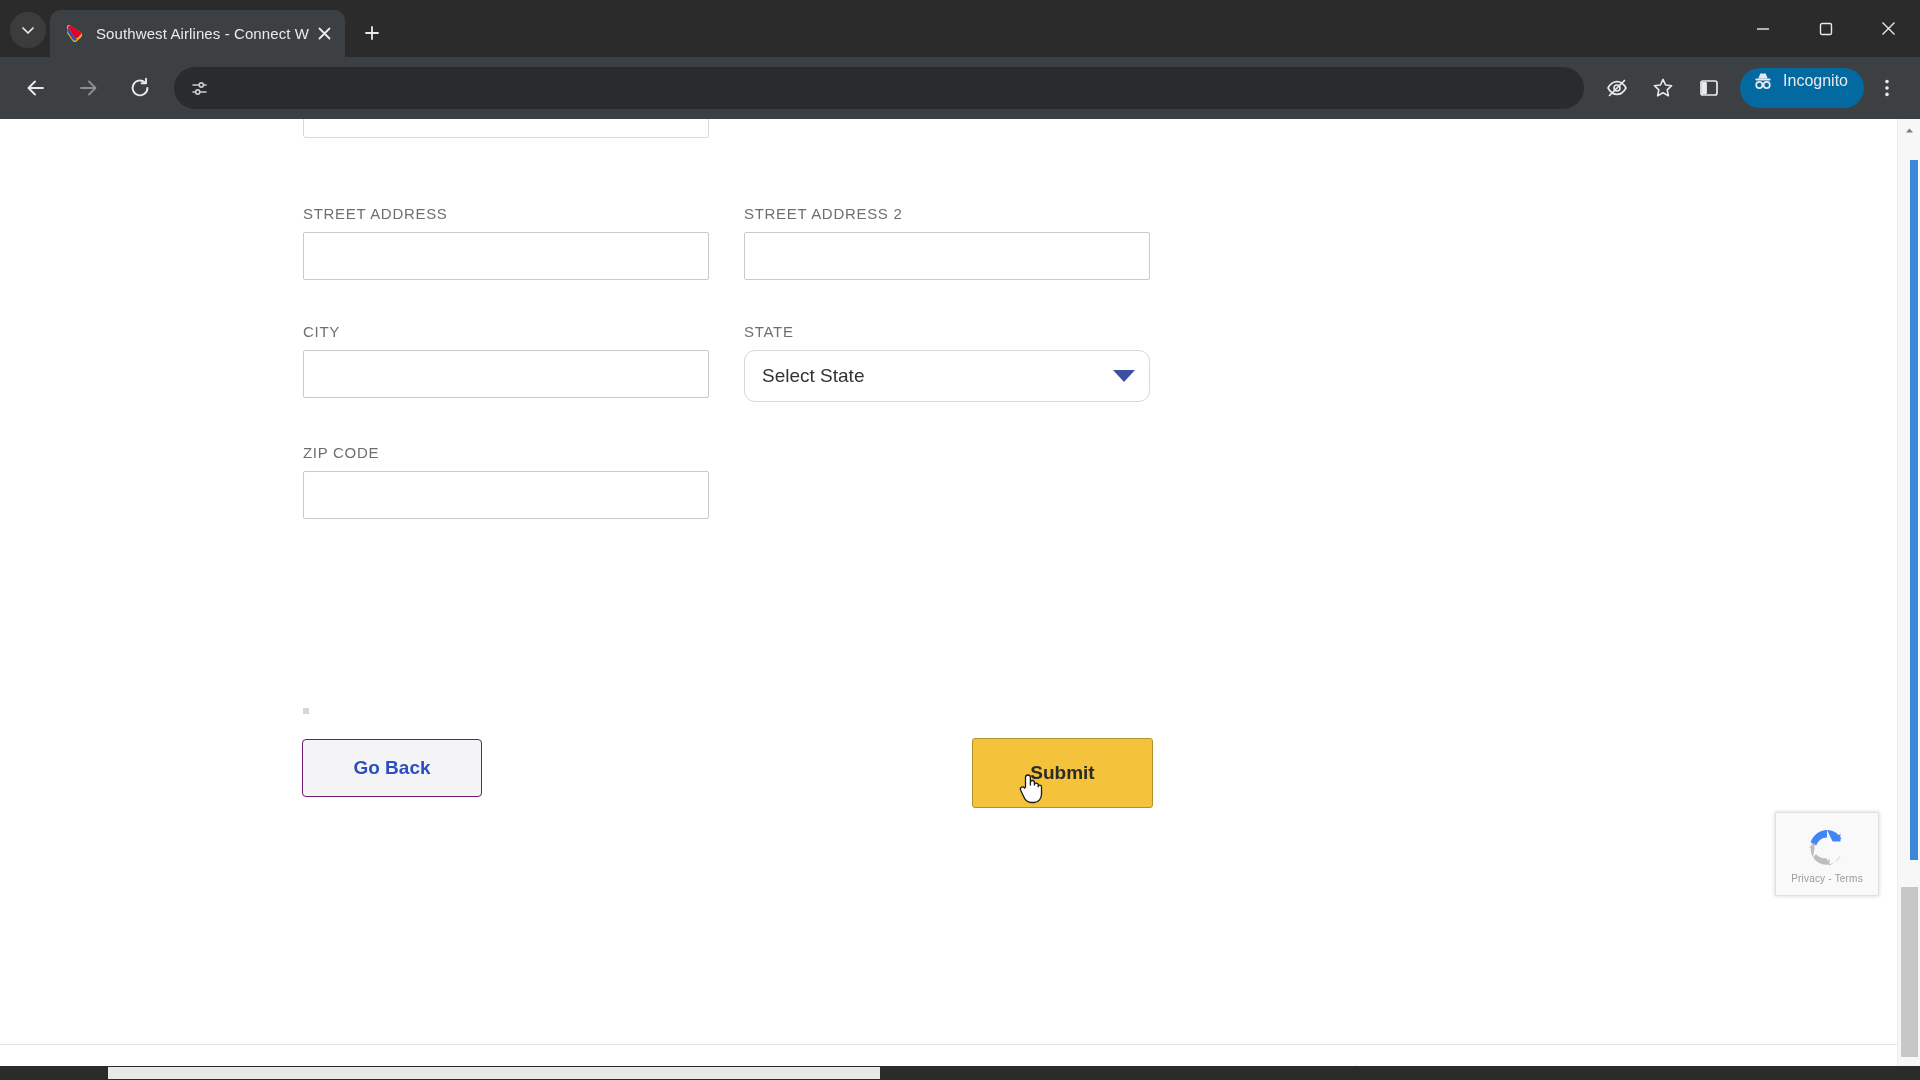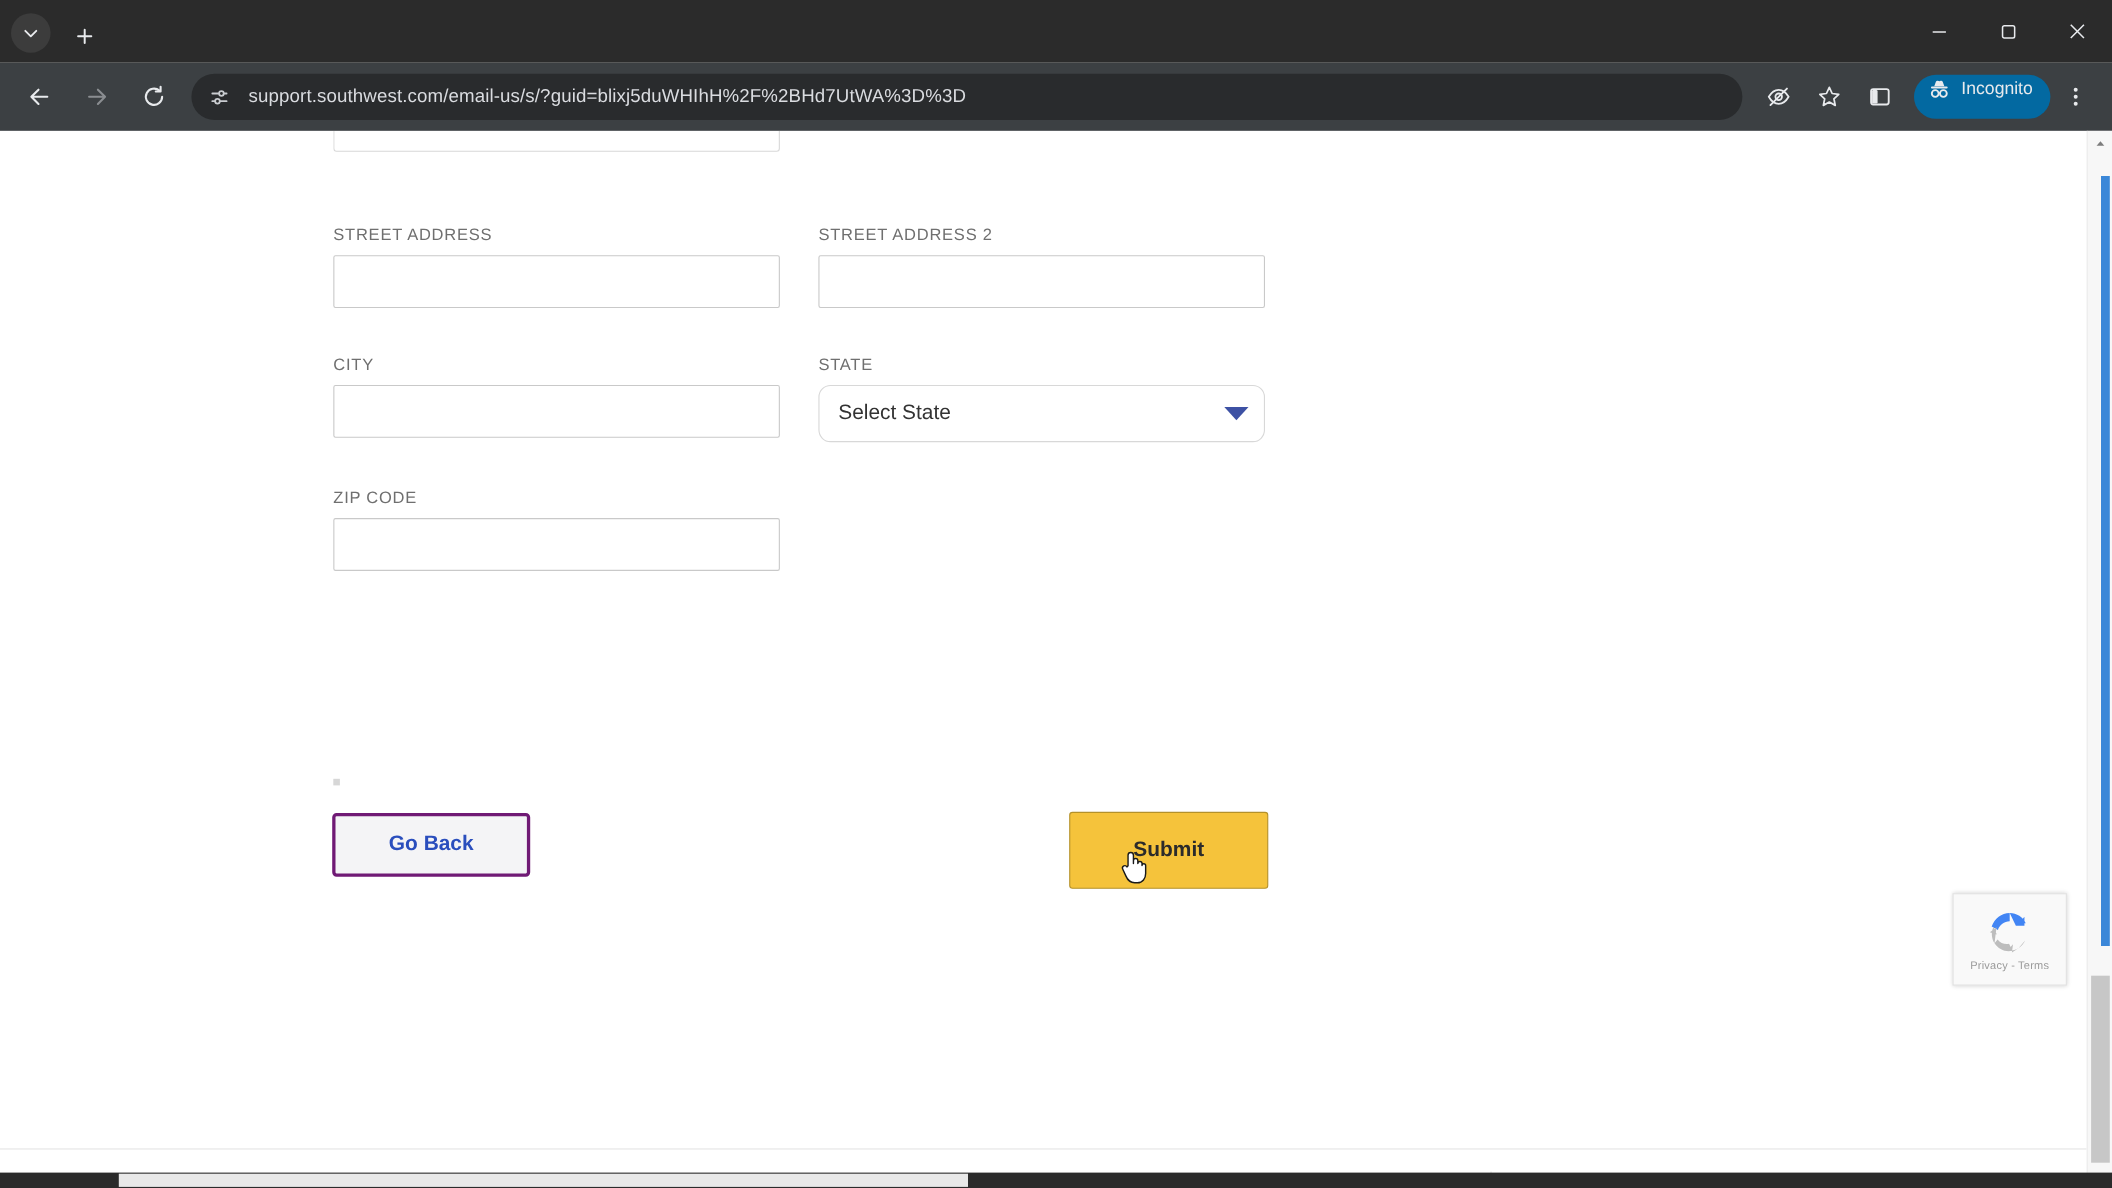--- a/index.html
+++ b/index.html
@@ -203,21 +203,21 @@
     display: flex; align-items: center;
     padding: 0 14px 0 17px;
   }
 
   
   .btn-goback {
     position: absolute;
     left: 302px; top: 620px;
     width: 180px; height: 58px;
     background: #f4f4f6;
-    border: 3px solid #701a75;
+    border: 1px solid #701a75;
     border-radius: 4px;
     display: flex; align-items: center; justify-content: center;
     color: #2a4ebd;
     font-size: 19px;
     font-weight: 700;
   }
   .btn-submit {
     position: absolute;
     left: 972px; top: 619px;
     width: 181px; height: 70px;
@@ -327,20 +327,35 @@
 
   <div class="chrome-tabstrip">
 
     <div class="tab-list-btn">
       <svg width="14" height="14" viewBox="0 0 14 14">
         <path d="M2 5 L7 10 L12 5" fill="none" stroke="#e8eaed" stroke-width="1.7" stroke-linecap="round" stroke-linejoin="round"></path>
       </svg>
     </div>
 
 
+    <div class="tab active">
+      <span class="tab-favicon">
+        <svg width="21" height="21" viewBox="0 0 21 21">
+          <path d="M3 4 C3 2.3 4.4 1.4 5.8 2.3 L17 9.5 C18.6 10.6 18.5 12.8 17 14.2 L12.4 18.4 C11.3 19.4 9.6 19.2 8.7 18 L3.6 10.8 C3.2 10.2 3 9.4 3 8.7 Z" fill="#f9b612"></path>
+          <path d="M4.6 3.1 C4 3.6 3.9 4.6 4.4 5.3 L10.6 14.2 C11.4 15.3 12.9 15.4 13.8 14.5 L17 11.4 C17.6 10.8 17.6 9.9 17 9.4 L6.6 2.6 C6 2.2 5.1 2.6 4.6 3.1 Z" fill="#e4002b"></path>
+          <path d="M3.3 6.2 C3.1 7.1 3.2 8.1 3.7 8.9 L8.8 16.6 C9.6 17.8 11.2 18 12.2 17 L14 15.3 C13 16 11.7 15.7 11 14.7 L4.3 5.1 C3.8 5.4 3.4 5.7 3.3 6.2 Z" fill="#304cb2"></path>
+        </svg>
+      </span>
+      <span class="tab-title">Southwest Airlines - Connect W</span>
+      <span class="tab-close">
+        <svg width="13" height="13" viewBox="0 0 13 13">
+          <path d="M1.5 1.5 L11.5 11.5 M11.5 1.5 L1.5 11.5" stroke="#e8eaed" stroke-width="1.8" stroke-linecap="round"></path>
+        </svg>
+      </span>
+    </div>
 
     <div class="newtab-btn">
       <svg width="16" height="16" viewBox="0 0 16 16">
         <path d="M8 2 L8 14 M2 8 L14 8" stroke="#e8eaed" stroke-width="1.8" stroke-linecap="round"></path>
       </svg>
     </div>
 
     <div class="win-controls">
       <div class="win-btn">
         <svg width="14" height="14" viewBox="0 0 14 14">
@@ -383,21 +398,20 @@
 
     <div class="omnibox">
       <span class="omnibox-icon">
         <svg width="19" height="19" viewBox="0 0 19 19">
           <path d="M3 6 L9 6 M13.5 6 L16 6" stroke="#c9ccd0" stroke-width="1.6" stroke-linecap="round"></path>
           <circle cx="11.3" cy="6" r="2.1" fill="none" stroke="#c9ccd0" stroke-width="1.6"></circle>
           <path d="M3 13 L5.5 13 M10 13 L16 13" stroke="#c9ccd0" stroke-width="1.6" stroke-linecap="round"></path>
           <circle cx="7.7" cy="13" r="2.1" fill="none" stroke="#c9ccd0" stroke-width="1.6"></circle>
         </svg>
       </span>
-      <span class="omnibox-url">support.southwest.com/email-us/s/?guid=blixj5duWHIhH%2F%2BHd7UtWA%3D%3D</span>
     </div>
 
     <div class="tool-icon">
       <svg width="22" height="22" viewBox="0 0 22 22">
         <path d="M2 11 C4.5 6.5 8 4.6 11 4.6 C14 4.6 17.5 6.5 20 11 C17.5 15.5 14 17.4 11 17.4 C8 17.4 4.5 15.5 2 11 Z" fill="none" stroke="#e8eaed" stroke-width="1.6"></path>
         <circle cx="11" cy="11" r="3" fill="none" stroke="#e8eaed" stroke-width="1.6"></circle>
         <path d="M3.5 18.5 L18.5 3.5" stroke="#e8eaed" stroke-width="1.7" stroke-linecap="round"></path>
       </svg>
     </div>
 

